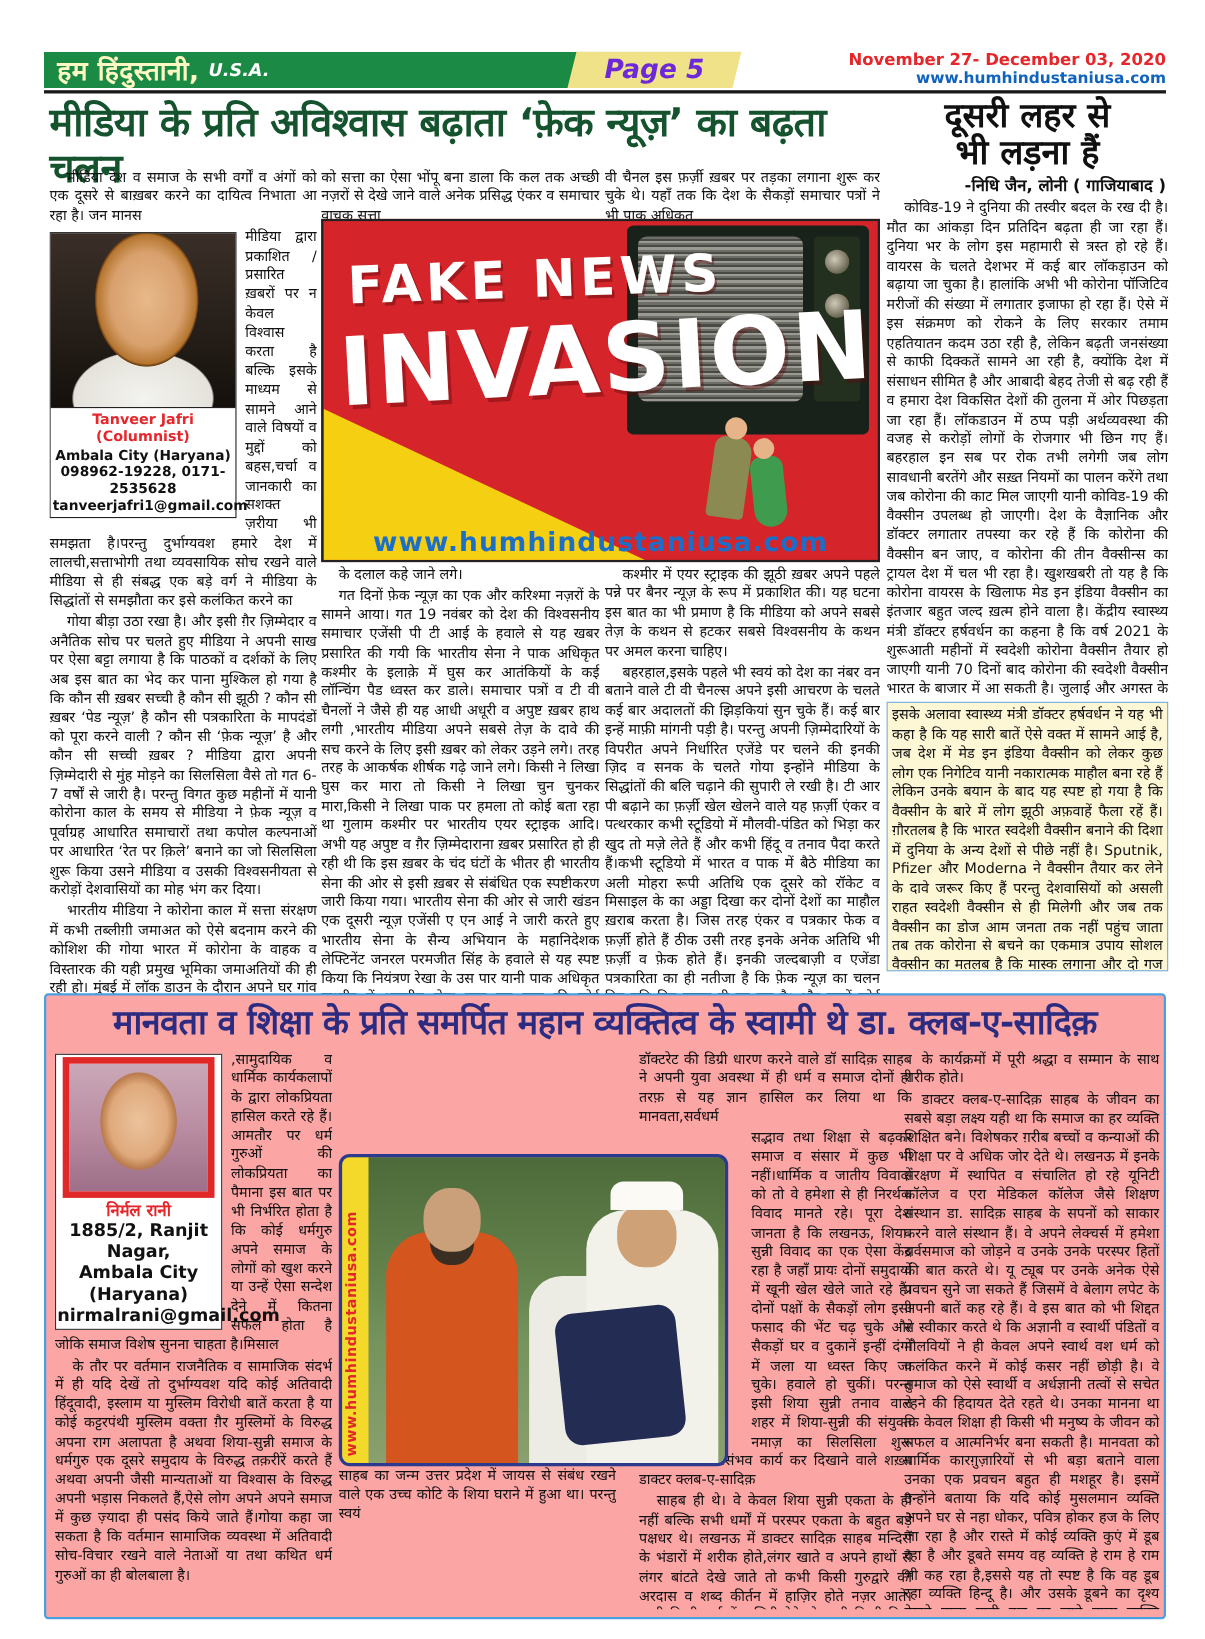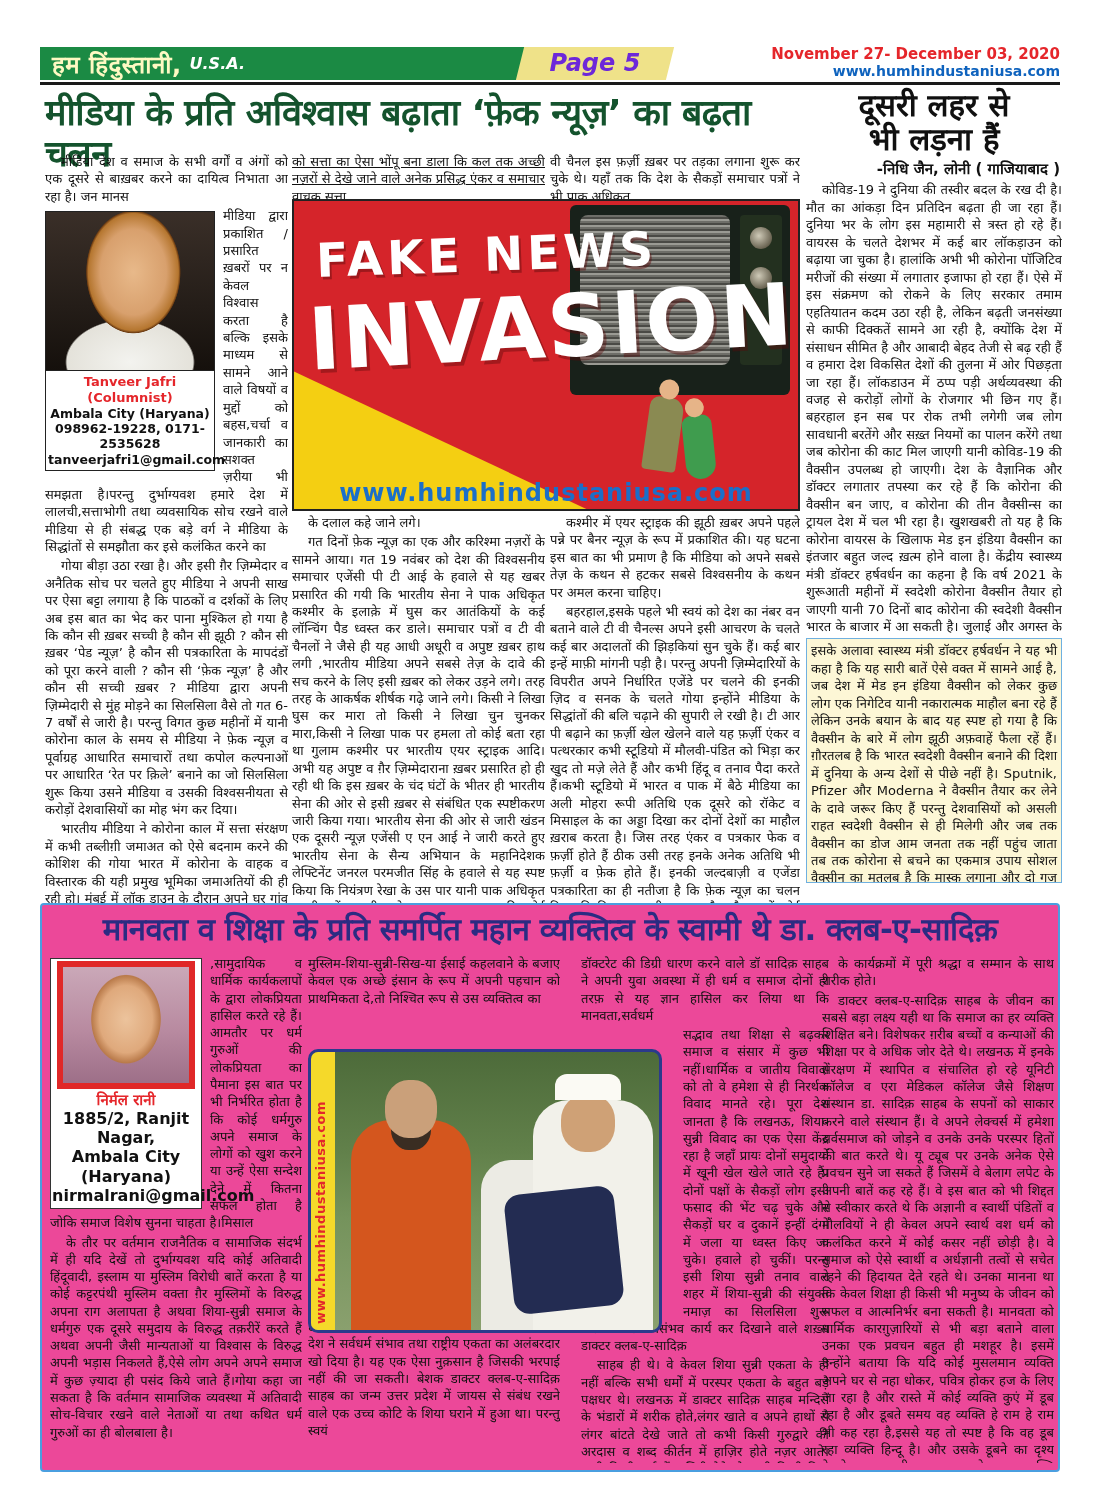--- a/index.html
+++ b/index.html
@@ -21,21 +21,21 @@
   .hdr-site{color:#0f63be;font-weight:bold;font-size:14px;}
   .hdr-rule{left:40px;top:82px;width:1020px;height:3px;background:#1a1a1a;}
   
   .a1-headline{left:45px;top:92px;width:760px;font-size:36px;font-weight:bold;
                color:#14532d;letter-spacing:-.5px;line-height:1.15;}
   .bodycol{font-size:13px;line-height:1.34;text-align:justify;overflow:hidden;}
   .bodycol p{margin:0 0 2px 0;text-indent:16px;}
   .bodycol p:first-child{text-indent:16px;}
   .nolead p{text-indent:0;}
   .c1{left:45px;top:153px;width:243px;height:778px;}
-  .c2t{left:292px;top:153px;width:253px;height:46px;text-decoration:underline;}
+  .c2t{left:292px;top:153px;width:253px;height:46px;}
   .c3t{left:550px;top:153px;width:250px;height:46px;}
   .c2b{left:292px;top:514px;width:253px;height:418px;}
   .c3b{left:550px;top:514px;width:250px;height:418px;}
   
   .tj-box{float:left;width:168px;margin:4px 8px 2px 0;border:1px solid #222;background:#fff;}
   .tj-photo{width:100%;height:158px;position:relative;overflow:hidden;
       background:radial-gradient(ellipse 60px 78px at 52% 38%,#e8b98a 0%,#d8a06d 55%,#b5762f 75%,#6b3b12 78%,rgba(0,0,0,0) 79%),
                  radial-gradient(ellipse 90px 60px at 50% 95%,#f3f3ef 0%,#e4e2da 70%,rgba(0,0,0,0) 72%),
                  linear-gradient(180deg,#3a2f28 0%,#241d18 60%,#15100c 100%);}
   .tj-cap{padding:3px 2px;text-align:center;line-height:1.22;border-top:1px solid #222;}
@@ -69,21 +69,21 @@
   .cov-wrap{left:806px;top:88px;width:256px;height:822px;}
   .cov-head{text-align:center;font-size:31px;font-weight:bold;color:#101010;line-height:1.1;}
   .cov-by{text-align:right;font-size:15px;font-weight:bold;margin:2px 2px 3px 0;}
   .cov-body{font-size:13px;line-height:1.345;text-align:justify;overflow:hidden;height:455px;}
   .cov-body p{margin:0;text-indent:16px;}
   .cov-hl{background:#fdf7d6;border:1px solid #6fb0e0;padding:3px 4px;margin-top:2px;
           font-size:13px;line-height:1.345;text-align:justify;overflow:hidden;height:245px;box-sizing:border-box;}
   .cov-hl p{margin:0;text-indent:0;}
   
   .a3-box{left:40px;top:903px;width:1020px;height:569px;border:2px solid #4a9fe0;
-          border-radius:4px;box-sizing:border-box;background:#ec4899;}
+          border-radius:4px;box-sizing:border-box;background:#fca5a5;}
   .a3-headline{position:absolute;left:0;right:0;top:2px;text-align:center;
       font-size:31px;font-weight:bold;color:#2b2b82;letter-spacing:-.5px;}
   .a3col{position:absolute;top:50px;height:508px;font-size:13px;line-height:1.33;
          text-align:justify;overflow:hidden;}
   .a3col p{margin:0 0 2px 0;text-indent:16px;}
   .a3c1{left:8px;width:252px;}
   .a3c2{left:266px;width:252px;}
   .a3c3{left:504px;width:248px;margin-left:35px;}
   .a3c4{left:780px;width:232px;}
   
@@ -215,21 +215,20 @@
       </div>
     </div>
     <p style="text-indent:0">,सामुदायिक व धार्मिक कार्यकलापों के द्वारा लोकप्रियता हासिल करते रहे हैं।आमतौर पर धर्म गुरुओं की लोकप्रियता का पैमाना इस बात पर भी निर्भरित होता है कि कोई धर्मगुरु अपने समाज के लोगों को खुश करने या उन्हें ऐसा सन्देश देने में कितना सफल होता है जोकि समाज विशेष सुनना चाहता है।मिसाल</p>
     <div style="clear:both"></div>
     <div>
         <p>के तौर पर वर्तमान राजनैतिक व सामाजिक संदर्भ में ही यदि देखें तो दुर्भाग्यवश यदि कोई अतिवादी हिंदूवादी, इस्लाम या मुस्लिम विरोधी बातें करता है या कोई कट्टरपंथी मुस्लिम वक्ता ग़ैर मुस्लिमों के विरुद्ध अपना राग अलापता है अथवा शिया-सुन्नी समाज के धर्मगुरु एक दूसरे समुदाय के विरुद्ध तक़रीरें करते हैं अथवा अपनी जैसी मान्यताओं या विश्वास के विरुद्ध अपनी भड़ास निकलते हैं,ऐसे लोग अपने अपने समाज में कुछ ज़्यादा ही पसंद किये जाते हैं।गोया कहा जा सकता है कि वर्तमान सामाजिक व्यवस्था में अतिवादी सोच-विचार  रखने वाले नेताओं या तथा कथित धर्म गुरुओं का ही बोलबाला है।</p>
       </div>
   </div>
 
   <div class="a3col a3c2">
-    <p style="text-indent:0">मुस्लिम-शिया-सुन्नी-सिख-या ईसाई कहलवाने के बजाए केवल एक अच्छे इंसान के रूप में अपनी पहचान को प्राथमिकता दे,तो निश्चित रूप से उस व्यक्तित्व का</p>
     <div class="spacer" style="height:292px"></div>
     <div>
         <p>नाम था डाक्टर क्लब-ए-सादिक़ ही हो सकता है ।81 वर्षीय डाक्टर क्लब-ए-सादिक़ साहब के निधन से देश ने सर्वधर्म संभाव तथा राष्ट्रीय एकता का अलंबरदार खो दिया है। यह एक ऐसा नुक़सान है जिसकी भरपाई नहीं की जा सकती। बेशक डाक्टर क्लब-ए-सादिक़ साहब का जन्म उत्तर प्रदेश में जायस से संबंध रखने वाले एक उच्च कोटि के शिया घराने में हुआ था। परन्तु स्वयं</p>
       </div>
   </div>
 
   <div class="a3col a3c3">
     <p style="text-indent:0">डॉक्टरेट की डिग्री धारण करने वाले डॉ सादिक़ साहब ने अपनी युवा अवस्था में ही धर्म व समाज दोनों ही तरफ़ से यह ज्ञान हासिल कर लिया था कि मानवता,सर्वधर्म</p>
     <div class="floatblock"></div>
     <p style="text-indent:0">सद्भाव तथा शिक्षा से बढ़कर समाज व संसार में कुछ भी नहीं।धार्मिक व जातीय विवादों को तो वे हमेशा से ही निरर्थक विवाद मानते रहे। पूरा देश जानता है कि लखनऊ, शिया-सुन्नी विवाद का एक ऐसा केंद्र रहा है जहाँ प्रायः दोनों समुदायों में खूनी खेल खेले जाते रहे हैं। दोनों पक्षों के सैकड़ों लोग इसी फसाद की भेंट चढ़ चुके और सैकड़ों घर व दुकानें इन्हीं दंगों में जला या ध्वस्त किए जा चुके। हवाले हो चुकीं। परन्तु इसी शिया सुन्नी तनाव वाले शहर में शिया-सुन्नी की संयुक्त नमाज़ का सिलसिला शुरू करवाने जैसा असंभव कार्य कर दिखाने वाले शख़्स डाक्टर क्लब-ए-सादिक़</p>

